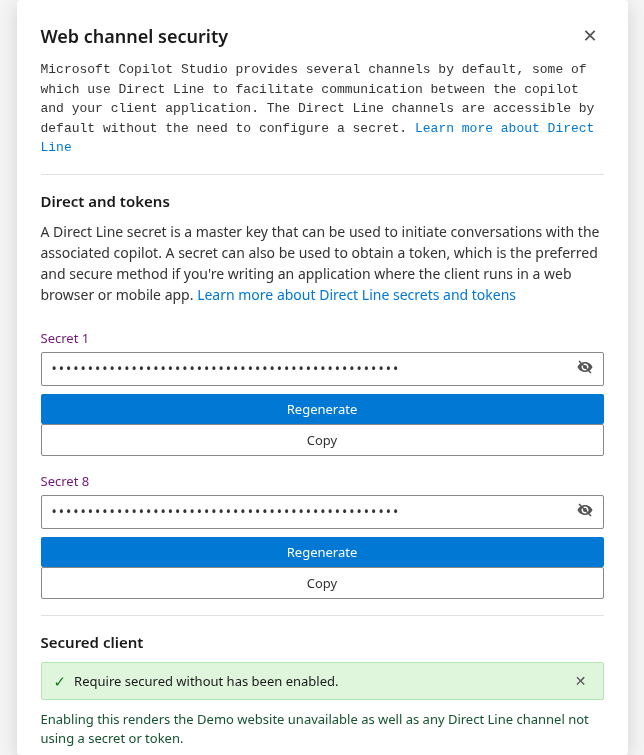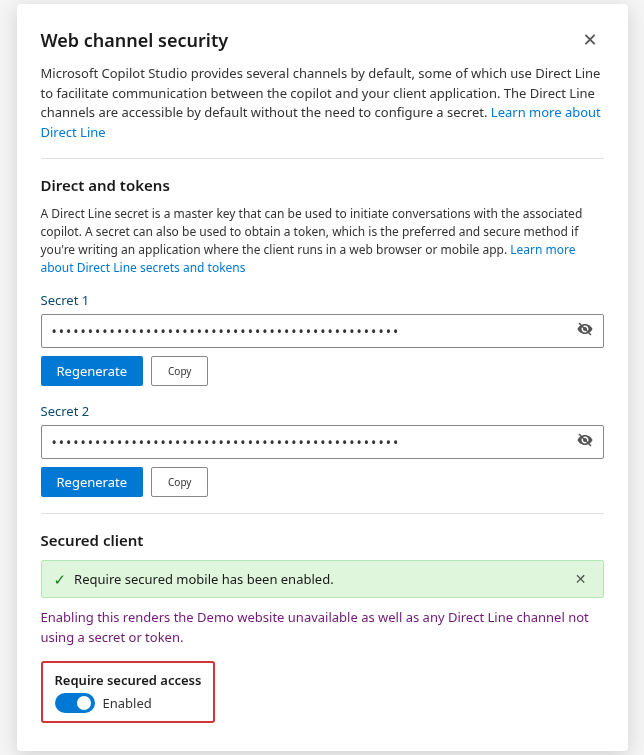--- a/index.html
+++ b/index.html
@@ -40,45 +40,46 @@
       color: #555;
       padding: 2px 6px;
       border-radius: 2px;
       line-height: 1;
     }
     .intro-text {
       font-size: 13px;
       color: #333;
       line-height: 1.5;
       margin-bottom: 4px;
+      font-family: Liberation Mono, monospace;
     }
     .link {
       color: #0078d4;
       text-decoration: none;
     }
     .divider {
       border: none;
       border-top: 1px solid #e0e0e0;
       margin: 16px 0;
     }
     .section-title {
       font-size: 15px;
       font-weight: 600;
       color: #1a1a1a;
       margin-bottom: 10px;
     }
     .body-text {
-      font-size: 12px;
+      font-size: 14px;
       color: #333;
       line-height: 1.5;
-      margin-bottom: 14px;
+      margin-bottom: 24px;
     }
     .field-label {
       font-size: 13px;
-      color: #0c4a6e;
+      color: #701a75;
       margin-bottom: 5px;
       font-weight: 400;
     }
     .secret-field-wrapper {
       display: flex;
       align-items: center;
       border: 1px solid #8a8886;
       border-radius: 2px;
       padding: 6px 10px;
       background: #fff;
@@ -93,40 +94,40 @@
       white-space: nowrap;
     }
     .eye-icon {
       font-size: 14px;
       color: #555;
       cursor: pointer;
       user-select: none;
     }
     .button-row {
       display: flex;
-      gap: 8px;
       margin-bottom: 16px;
+      flex-direction: column;
     }
     .btn-primary {
       background: #0078d4;
       color: #fff;
       border: none;
       border-radius: 2px;
       padding: 6px 16px;
       font-size: 13px;
       cursor: pointer;
       font-family: inherit;
     }
     .btn-secondary {
       background: #fff;
       color: #333;
       border: 1px solid #8a8886;
       border-radius: 2px;
       padding: 6px 16px;
-      font-size: 10px;
+      font-size: 13px;
       cursor: pointer;
       font-family: inherit;
     }
     .success-banner {
       background: #dff6dd;
       border: 1px solid #b3e6b3;
       border-radius: 2px;
       padding: 8px 12px;
       display: flex;
       align-items: center;
@@ -147,21 +148,21 @@
     .banner-close {
       background: none;
       border: none;
       cursor: pointer;
       font-size: 14px;
       color: #555;
       padding: 0 4px;
     }
     .secured-access-desc {
       font-size: 13px;
-      color: #701a75;
+      color: #14532d;
       line-height: 1.5;
       margin-bottom: 14px;
     }
     .toggle-container {
       border: 2px solid #d13438;
       border-radius: 3px;
       display: inline-flex;
       flex-direction: column;
       padding: 8px 12px;
       gap: 4px;
@@ -239,21 +240,21 @@
           </svg>
         </span>
       </div>
       <div class="button-row">
         <button class="btn-primary">Regenerate</button>
         <button class="btn-secondary">Copy</button>
       </div>
     </div>
 
     <div>
-      <div class="field-label">Secret 2</div>
+      <div class="field-label">Secret 8</div>
       <div class="secret-field-wrapper">
         <span class="secret-dots">••••••••••••••••••••••••••••••••••••••••••••••••</span>
         <span class="eye-icon">
           <svg width="16" height="16" viewBox="0 0 16 16" fill="none" xmlns="http://www.w3.org/2000/svg">
             <path d="M8 3C4.5 3 1.5 5.5 0.5 8C1.5 10.5 4.5 13 8 13C11.5 13 14.5 10.5 15.5 8C14.5 5.5 11.5 3 8 3ZM8 11.5C6.07 11.5 4.5 9.93 4.5 8C4.5 6.07 6.07 4.5 8 4.5C9.93 4.5 11.5 6.07 11.5 8C11.5 9.93 9.93 11.5 8 11.5ZM8 6C6.9 6 6 6.9 6 8C6 9.1 6.9 10 8 10C9.1 10 10 9.1 10 8C10 6.9 9.1 6 8 6Z" fill="#555"></path>
             <line x1="2" y1="2" x2="14" y2="14" stroke="#555" stroke-width="1.5"></line>
           </svg>
         </span>
       </div>
       <div class="button-row">
@@ -265,21 +266,21 @@
 
   <hr class="divider">
 
   <div>
     <div class="section-title">Secured client</div>
 
     
     <div class="success-banner">
       <div class="success-banner-content">
         <span class="success-icon">✓</span>
-        <span>Require secured mobile has been enabled.</span>
+        <span>Require secured without has been enabled.</span>
       </div>
       <button class="banner-close">✕</button>
     </div>
 
     <p class="secured-access-desc">Enabling this renders the Demo website unavailable as well as any Direct Line channel not using a secret or token.</p>
 
     
     <div class="toggle-container">
       <span class="toggle-label">Require secured access</span>
       <div class="toggle-row">

